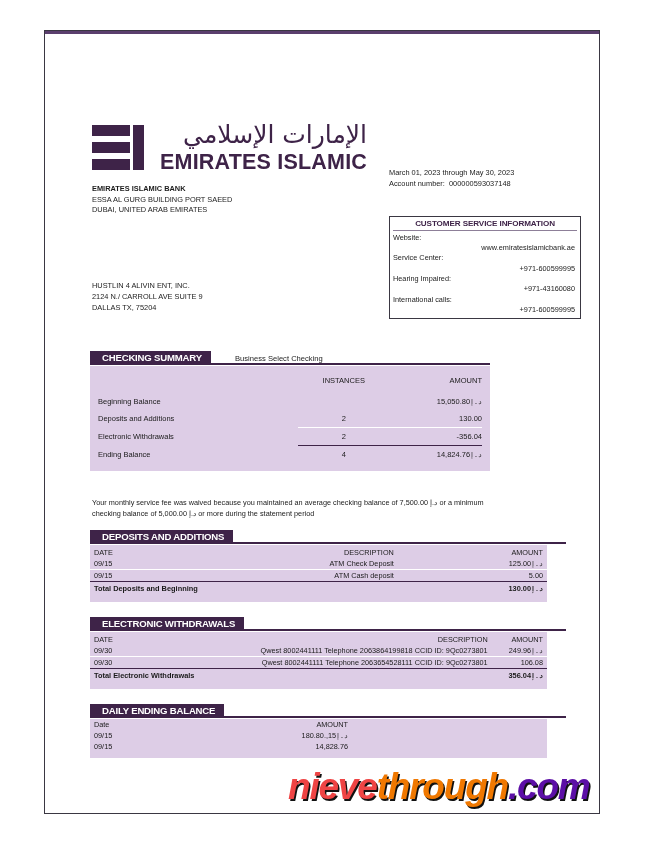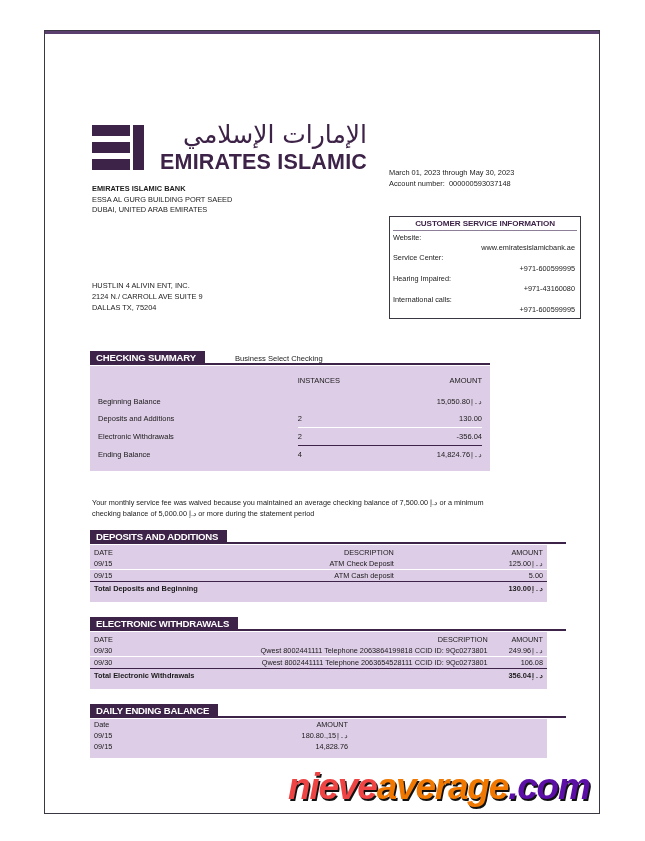--- a/index.html
+++ b/index.html
@@ -170,21 +170,21 @@
     position: relative;
     height: 13px;
   }
   .sec-head .bar {
     display: inline-block;
     background: #3e2348;
     color: #ffffff;
     font-size: 9.6px;
     font-weight: bold;
     letter-spacing: -0.2px;
-    padding: 1px 9px 1px 6px;
+    padding: 1px 9px 1px 12px;
     height: 13px;
     box-sizing: border-box;
     line-height: 11px;
     vertical-align: top;
   }
   .sec-head .rule {
     position: absolute;
     left: 0;
     bottom: -1px;
     width: 100%;
@@ -214,21 +214,21 @@
   }
   #cs-table table { width: 100%; border-collapse: collapse; }
   #cs-table th, #cs-table td {
     font-size: 7.5px;
     color: #1b1b1b;
     font-weight: normal;
     padding: 4px 0;
   }
   #cs-table th { font-size: 7.5px; padding-bottom: 8px; }
   #cs-table .c-label { text-align: left; width: 52%; }
-  #cs-table .c-inst  { text-align: left; width: 24%; }
+  #cs-table .c-inst  { text-align: center; width: 24%; }
   #cs-table .c-amt   { text-align: right; width: 24%; }
   #cs-table tr.div-light td.c-inst,
   #cs-table tr.div-light td.c-amt { border-top: 1px solid #ffffff; }
   #cs-table tr.div-dark td.c-inst,
   #cs-table tr.div-dark td.c-amt { border-top: 1.2px solid #3e2348; }
 
   
   #fee-note {
     position: absolute;
     left: 92px;
@@ -501,16 +501,16 @@
               <td class="d-date">09/15</td>
               <td class="d-amt">14,828.76</td>
               <td class="d-fill"></td>
             </tr>
           </tbody>
       </table>
     </div>
   </div>
 
   <div id="watermark">
-    <span class="wm-y">nieve</span><span class="wm-o">average</span><span class="wm-p">.com</span>
+    <span class="wm-y">nieve</span><span class="wm-o">through</span><span class="wm-p">.com</span>
   </div>
 
 </div>
 
 </body></html>

